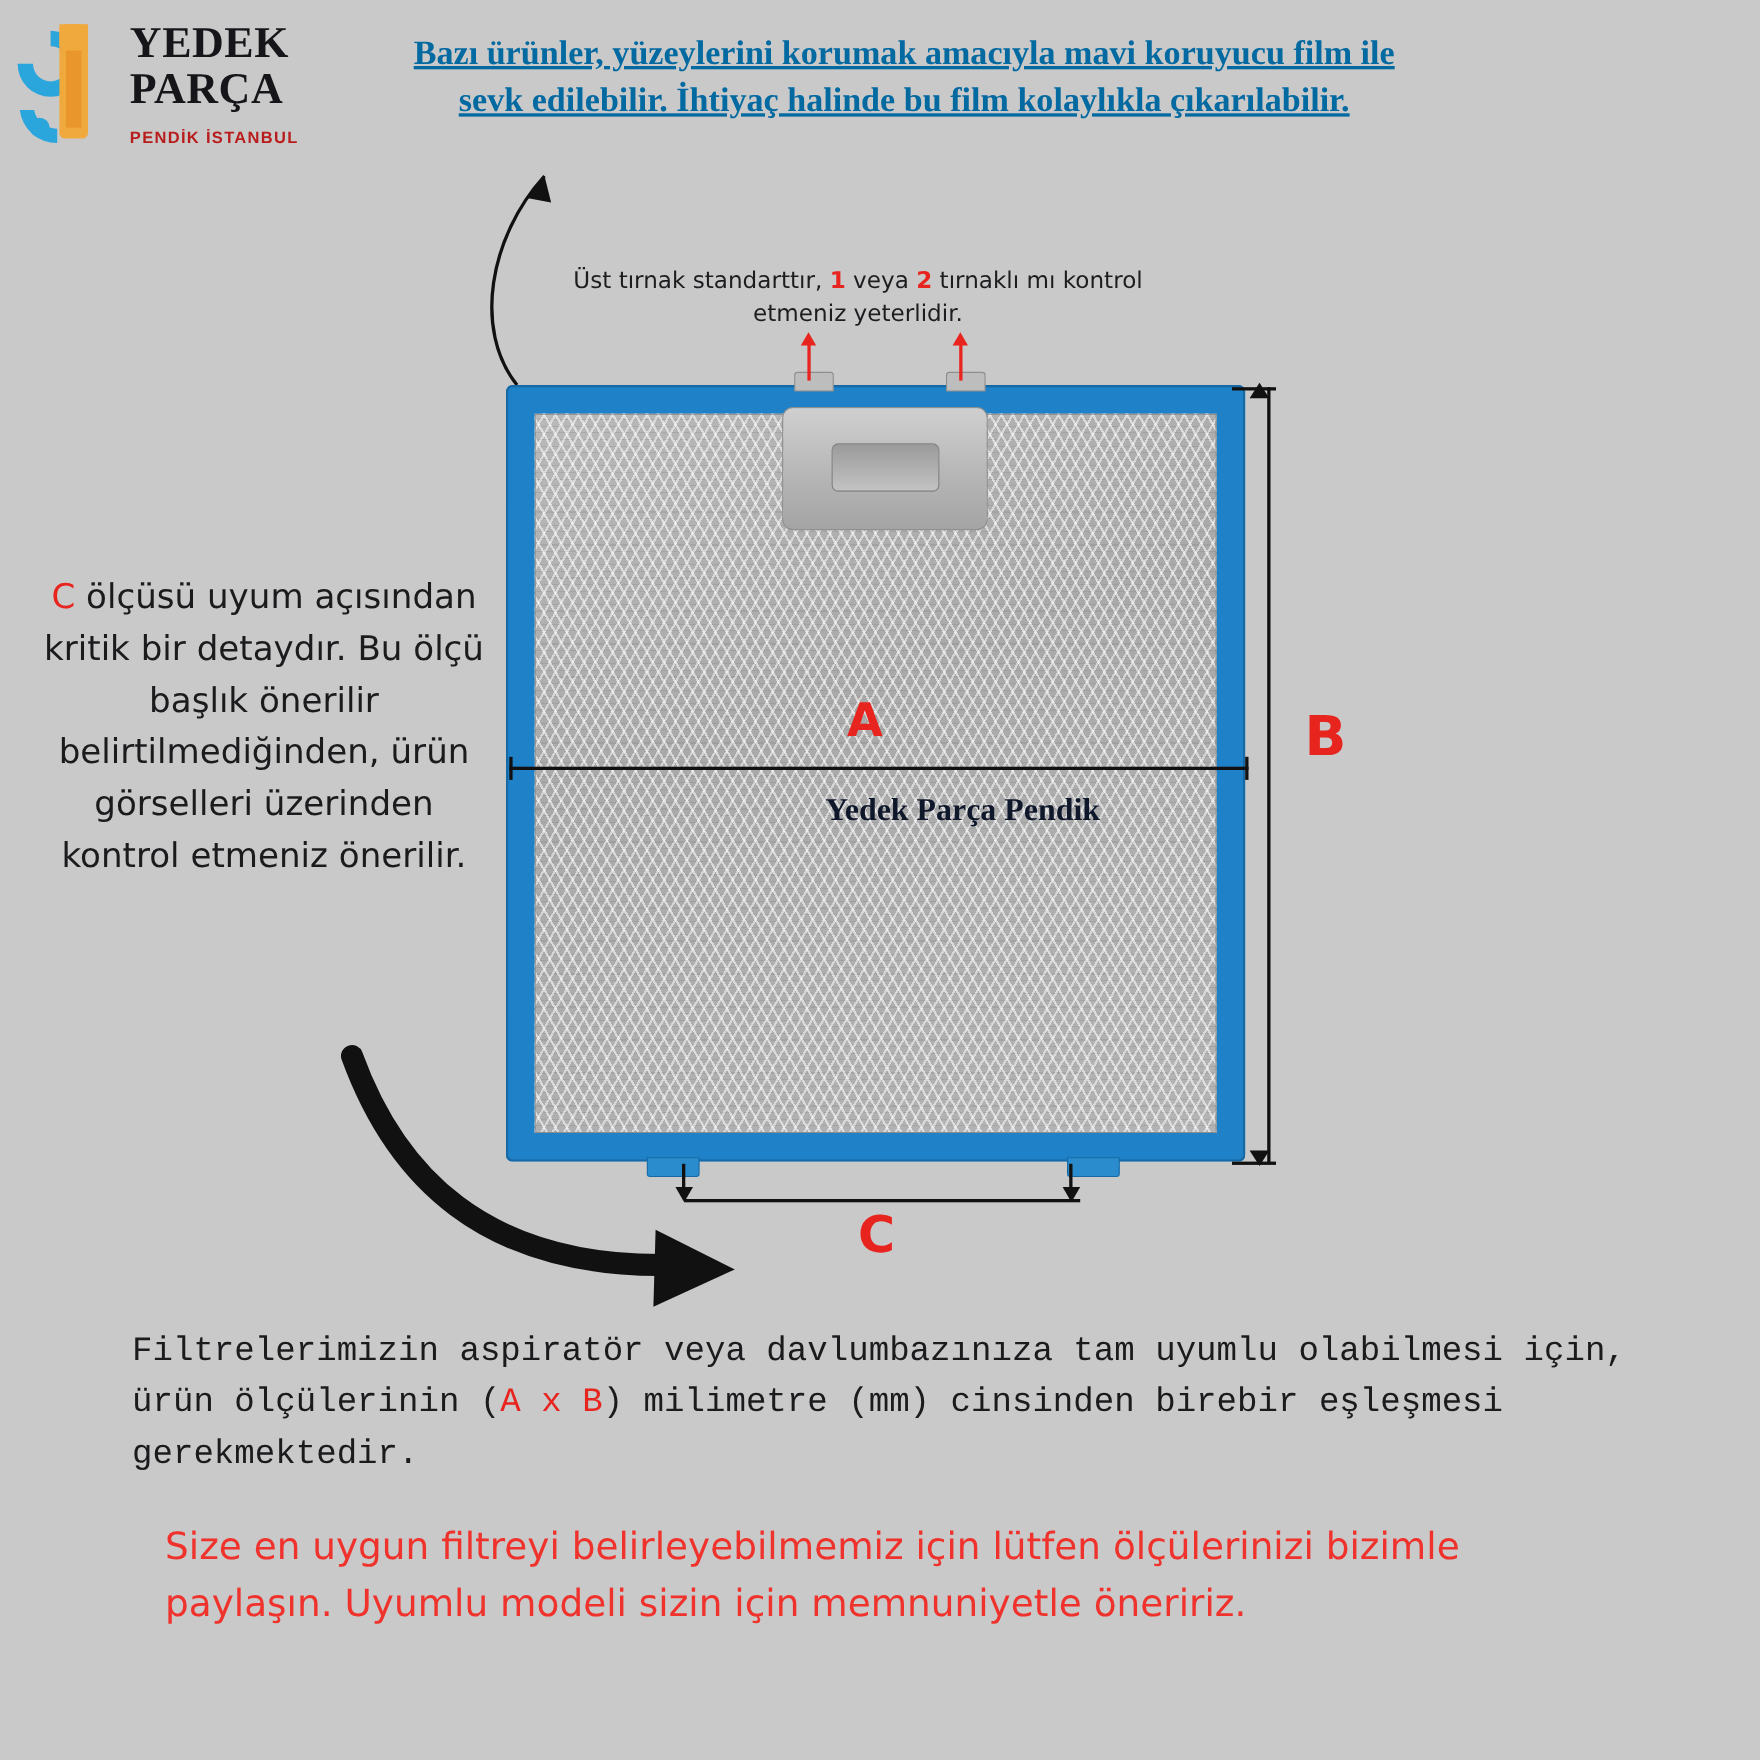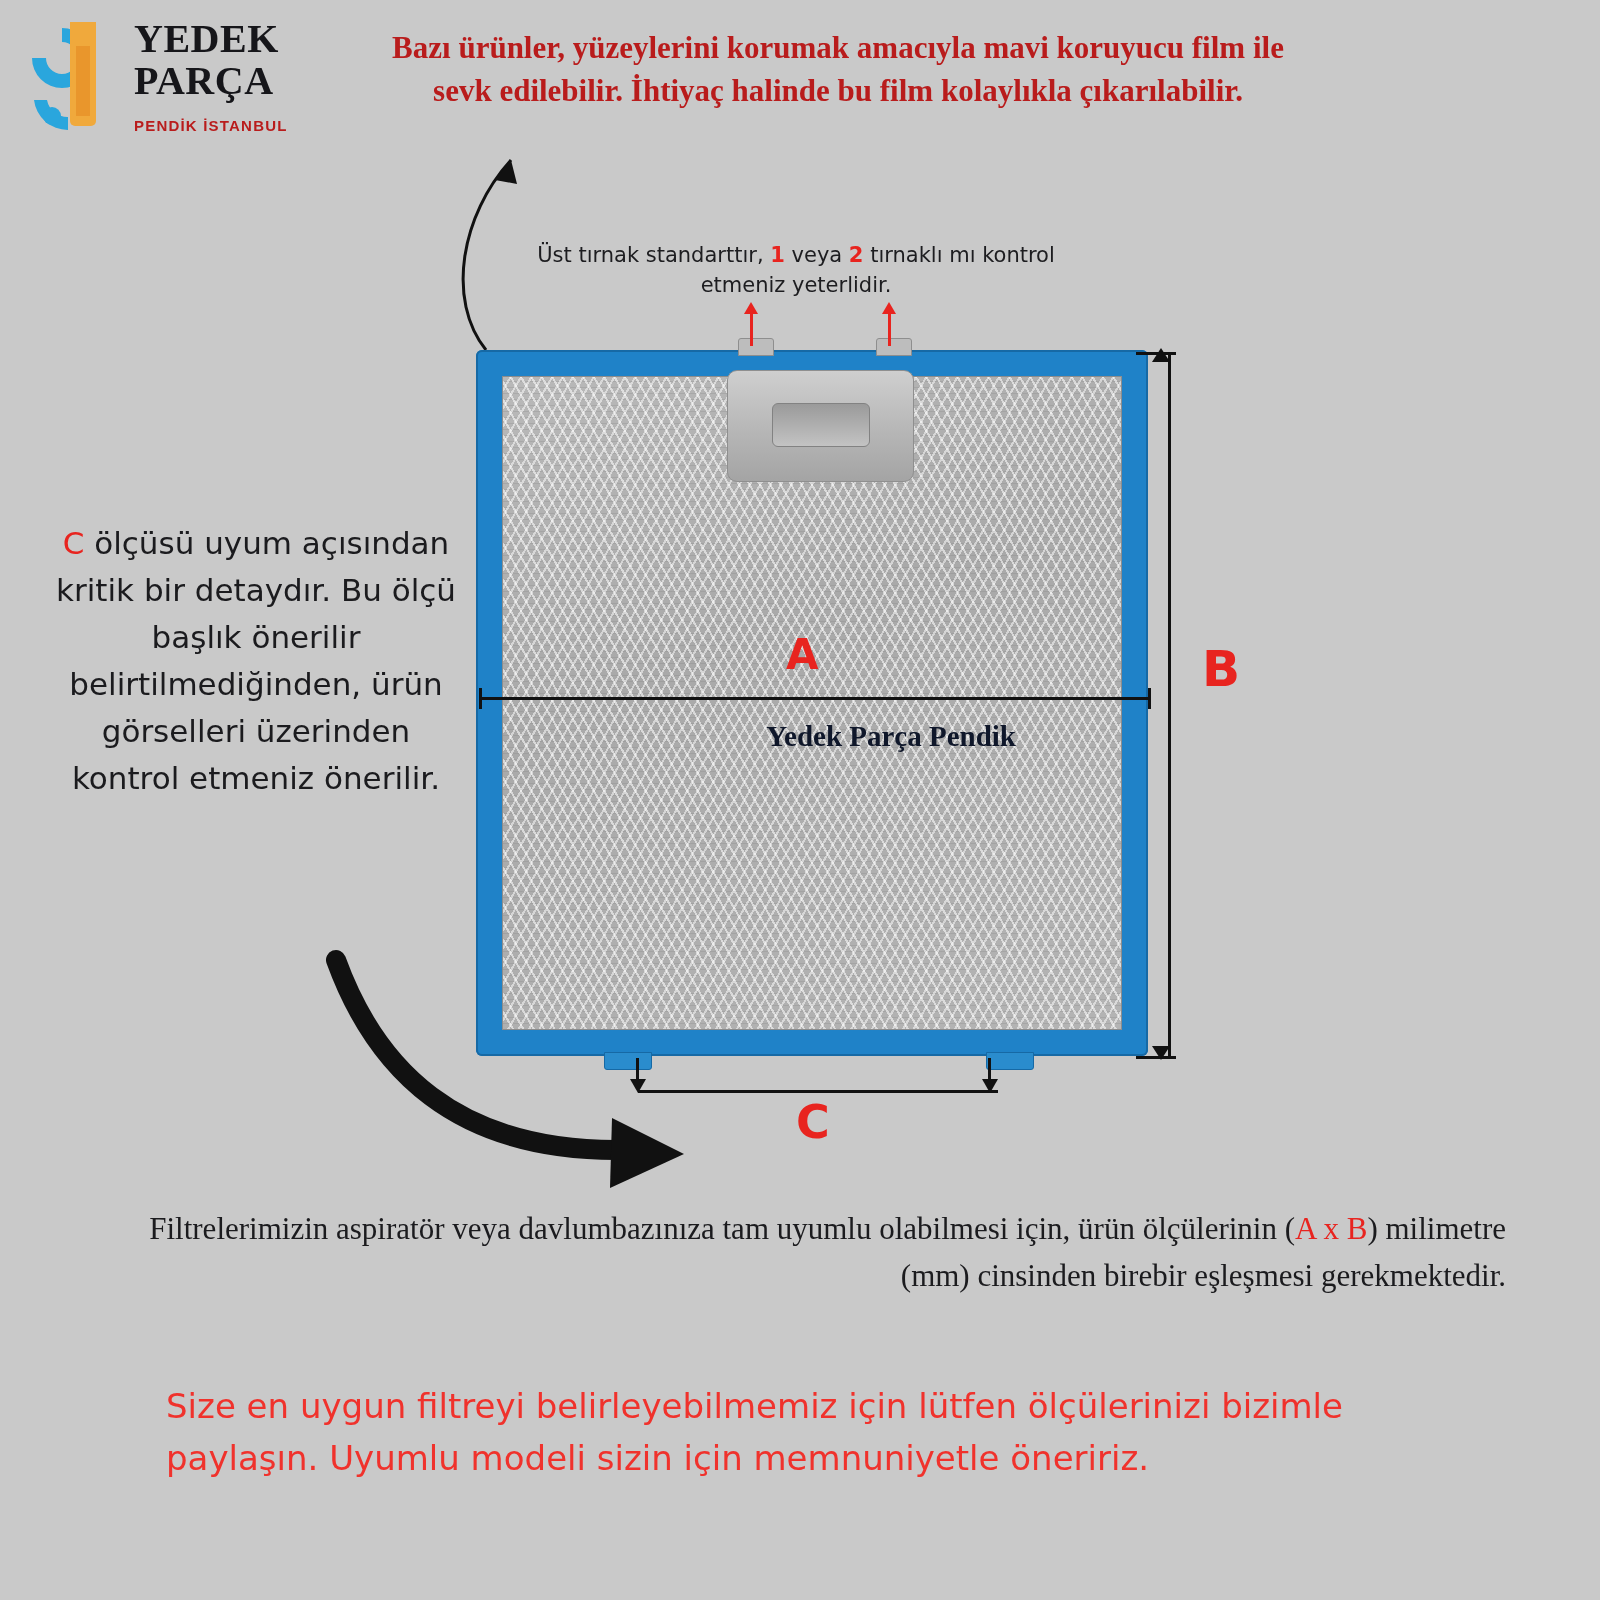--- a/index.html
+++ b/index.html
@@ -4,21 +4,21 @@
 <title>Yedek Parça Pendik - Filtre Ölçü Bilgilendirme</title>
 <style>
   html,body{margin:0;padding:0;}
   body{
     width:1600px;height:1600px;
     background:#c9c9c9;
     font-family:"DejaVu Sans", sans-serif;
     position:relative;
     overflow:hidden;
   }
-  .stage{position:absolute;left:16px;top:0;width:1296px;height:1600px;}
+  .stage{position:absolute;left:0;top:0;width:1296px;height:1600px;}
 
   
   .logo{position:absolute;left:10px;top:8px;width:330px;height:140px;}
   .logo-mark{position:absolute;left:0;top:4px;width:104px;height:126px;}
   .logo-text{position:absolute;left:108px;top:10px;width:220px;}
   .logo-line1,.logo-line2{
     font-family:"Liberation Serif", serif;
     font-weight:bold;font-size:40px;line-height:42px;color:#16161a;
     letter-spacing:0.5px;
   }
@@ -27,21 +27,21 @@
     font-weight:bold;font-size:15px;color:#b91c1c;letter-spacing:1.2px;
     margin-top:15px;
   }
 
   
   .headline{
     position:absolute;left:372px;top:26px;width:900px;
     text-align:center;
     font-family:"Liberation Serif", serif;
     font-weight:bold;
-    font-size:31px;line-height:43px;color:#b91c1c;
+    font-size:31px;line-height:43px;color:#0369a1;text-decoration:underline;
   }
 
   
   .tirnak-note{
     position:absolute;left:520px;top:240px;width:520px;
     text-align:center;
     font-family:"DejaVu Sans", sans-serif;
     font-size:21px;line-height:30px;color:#1d1d20;
   }
   .tirnak-note .num{color:#e8241f;font-weight:bold;}
@@ -51,22 +51,22 @@
     position:absolute;left:40px;top:520px;width:400px;
     text-align:center;
     font-family:"DejaVu Sans", sans-serif;
     font-size:31px;line-height:47px;color:#1b1b1e;
   }
   .left-par .c-red{color:#e8241f;}
 
   
   .bottom-par{
     position:absolute;left:120px;top:1205px;width:1370px;
-    text-align:right;
-    font-family:Liberation Serif, serif;
+    text-align:left;
+    font-family:Liberation Mono, monospace;
     font-size:31px;line-height:47px;color:#1b1b1e;
   }
   .bottom-par .ab-red{color:#e8241f;}
 
   .bottom-red{
     position:absolute;left:150px;top:1380px;width:1320px;
     font-family:"DejaVu Sans", sans-serif;
     font-size:34px;line-height:52px;color:#f0322c;
   }
 

